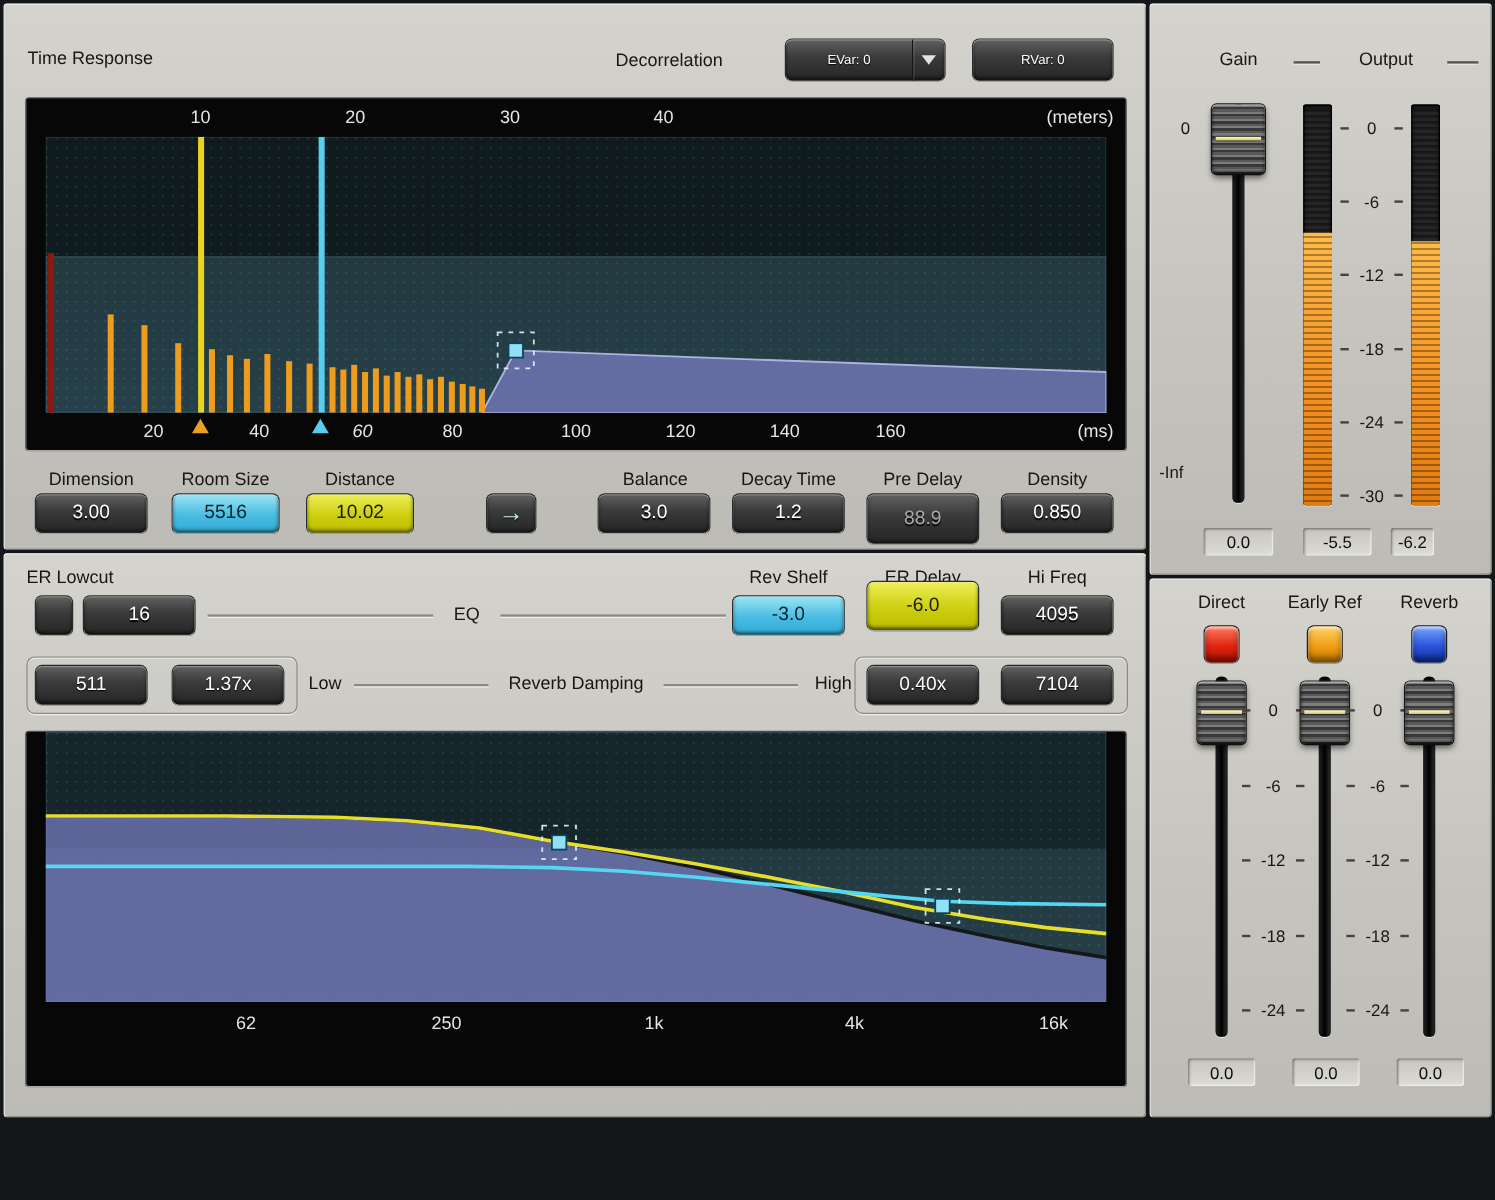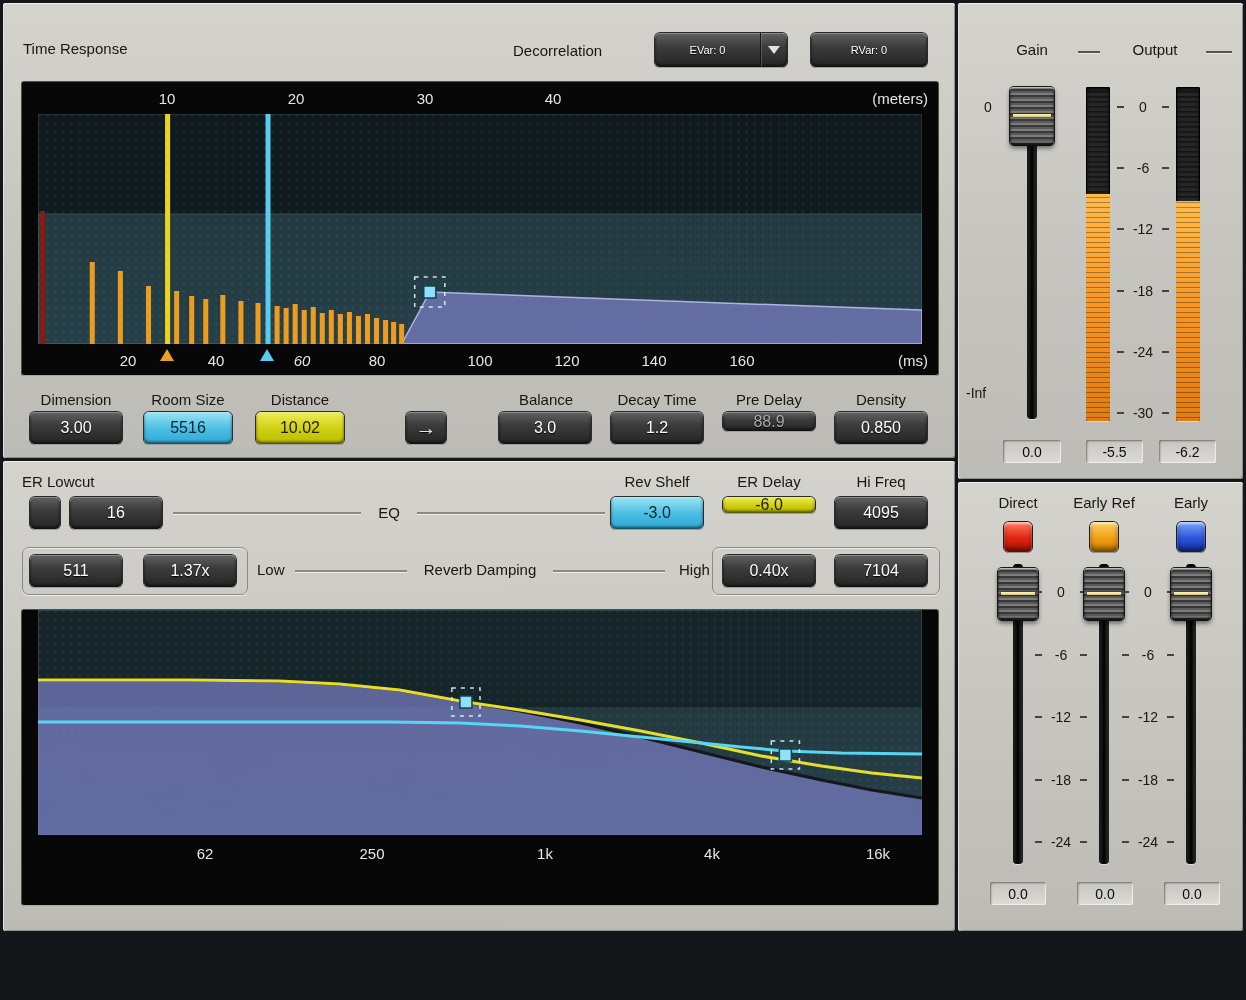--- a/index.html
+++ b/index.html
@@ -162,36 +162,36 @@
     <span class="lbl ctr" style="left:297px;top:388px">Distance</span>
     <div class="val yellow" style="left:253px;top:409px;width:88px;height:32px">10.02</div>
     <div class="val" style="left:403px;top:409px;width:40px;height:32px">
       <span class="arrowglyph">→</span>
     </div>
     <span class="lbl ctr" style="left:543px;top:388px">Balance</span>
     <div class="val" style="left:496px;top:409px;width:92px;height:32px">3.0</div>
     <span class="lbl ctr" style="left:654px;top:388px">Decay Time</span>
     <div class="val" style="left:608px;top:409px;width:92px;height:32px">1.2</div>
     <span class="lbl ctr" style="left:766px;top:388px">Pre Delay</span>
-    <div class="val dim" style="left:720px;top:409px;width:92px;height:19px">88.9</div>
+    <div class="val dim" style="left:720px;top:409px;width:92px;height:41px">88.9</div>
     <span class="lbl ctr" style="left:878px;top:388px">Density</span>
     <div class="val" style="left:832px;top:409px;width:92px;height:32px">0.850</div>
   </section>
 
   <section class="panel" style="left:3px;top:461px;width:952px;height:470px">
     <span class="lbl" style="left:19px;top:12px">ER Lowcut</span>
     <div class="val" style="left:27px;top:36px;width:30px;height:32px"></div>
     <div class="val" style="left:67px;top:36px;width:92px;height:32px">16</div>
     <div class="groove" style="left:170px;top:51px;width:188px"></div>
     <span class="lbl ctr" style="left:386px;top:43px">EQ</span>
     <div class="groove" style="left:414px;top:51px;width:188px"></div>
     <span class="lbl ctr" style="left:654px;top:12px">Rev Shelf</span>
     <div class="val cyan" style="left:608px;top:36px;width:92px;height:32px">-3.0</div>
     <span class="lbl ctr" style="left:766px;top:12px">ER Delay</span>
-    <div class="val yellow" style="left:720px;top:36px;width:92px;height:16px">-6.0</div>
+    <div class="val yellow" style="left:720px;top:24px;width:92px;height:40px">-6.0</div>
     <span class="lbl ctr" style="left:878px;top:12px">Hi Freq</span>
     <div class="val" style="left:832px;top:36px;width:92px;height:32px">4095</div>
 
     <div class="gbox" style="left:19px;top:86px;width:226px;height:48px"></div>
     <div class="val" style="left:27px;top:94px;width:92px;height:32px">511</div>
     <div class="val" style="left:141px;top:94px;width:92px;height:32px">1.37x</div>
     <span class="lbl" style="left:254px;top:100px">Low</span>
     <div class="groove" style="left:292px;top:109px;width:112px"></div>
     <span class="lbl ctr" style="left:477px;top:100px">Reverb Damping</span>
     <div class="groove" style="left:550px;top:109px;width:112px"></div>
@@ -279,27 +279,27 @@
           <b>-30</b>
           <i></i>
         </div>
       </div>
     <div class="meter" style="left:218px;top:84px;height:334px">
       <div class="mfill" style="height: 66%;"></div>
     </div>
 
     <div class="lval" style="left:45px;top:437px;width:58px;height:23px">0.0</div>
     <div class="lval" style="left:128px;top:437px;width:57px;height:23px">-5.5</div>
-    <div class="lval" style="left:201px;top:437px;width:57px;height:23px">-6.2</div>
+    <div class="lval" style="left:201px;top:437px;width:36px;height:23px">-6.2</div>
   </section>
 
   <section class="panel" style="left:958px;top:482px;width:285px;height:449px">
     <span class="lbl ctr" style="left:60px;top:12px">Direct</span>
     <span class="lbl ctr" style="left:146px;top:12px">Early Ref</span>
-    <span class="lbl ctr" style="left:233px;top:12px">Early</span>
+    <span class="lbl ctr" style="left:233px;top:12px">Reverb</span>
 
     <div class="cbtn red" style="left:46px;top:40px"></div>
     <div class="cbtn org" style="left:132px;top:40px"></div>
     <div class="cbtn blu" style="left:219px;top:40px"></div>
 
     <div class="ftrack" style="left:55px;top:82px;height:300px">
       <div class="fcap sm" style="top:4px"></div>
     </div>
     <div class="scalecol" style="left:76px;top:102px;height:266px;width:54px">
         <div class="scalerow">

